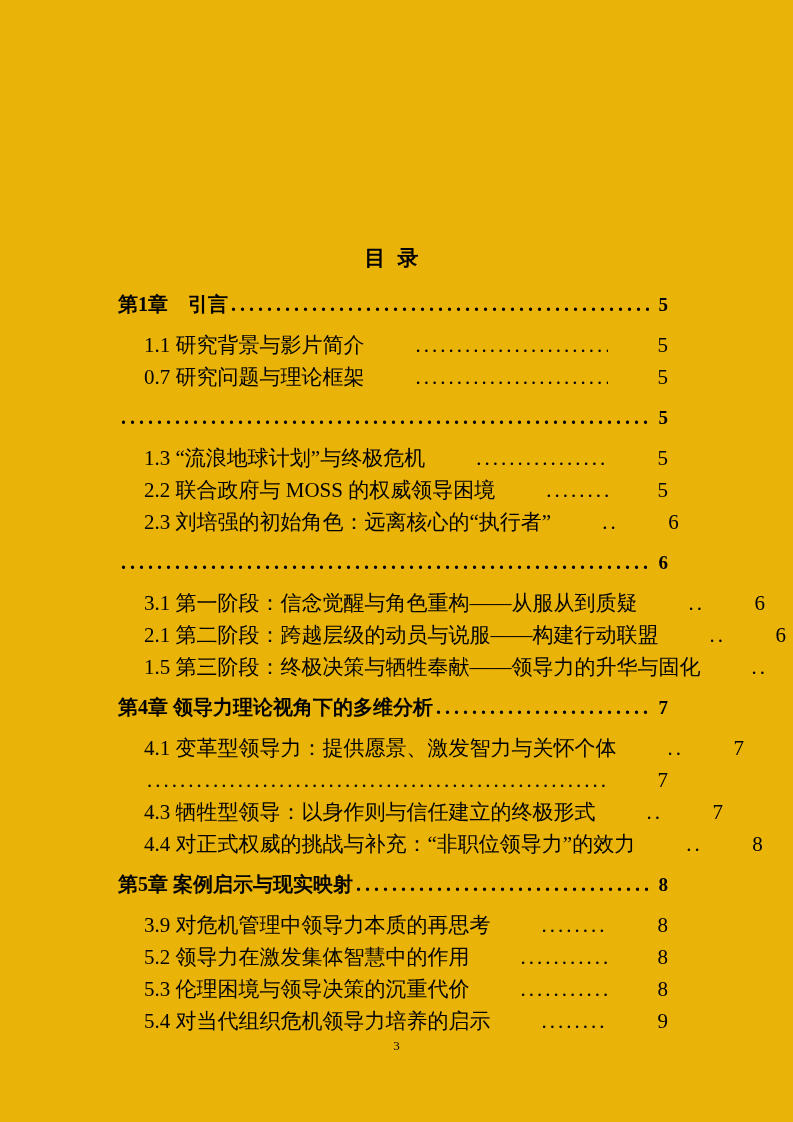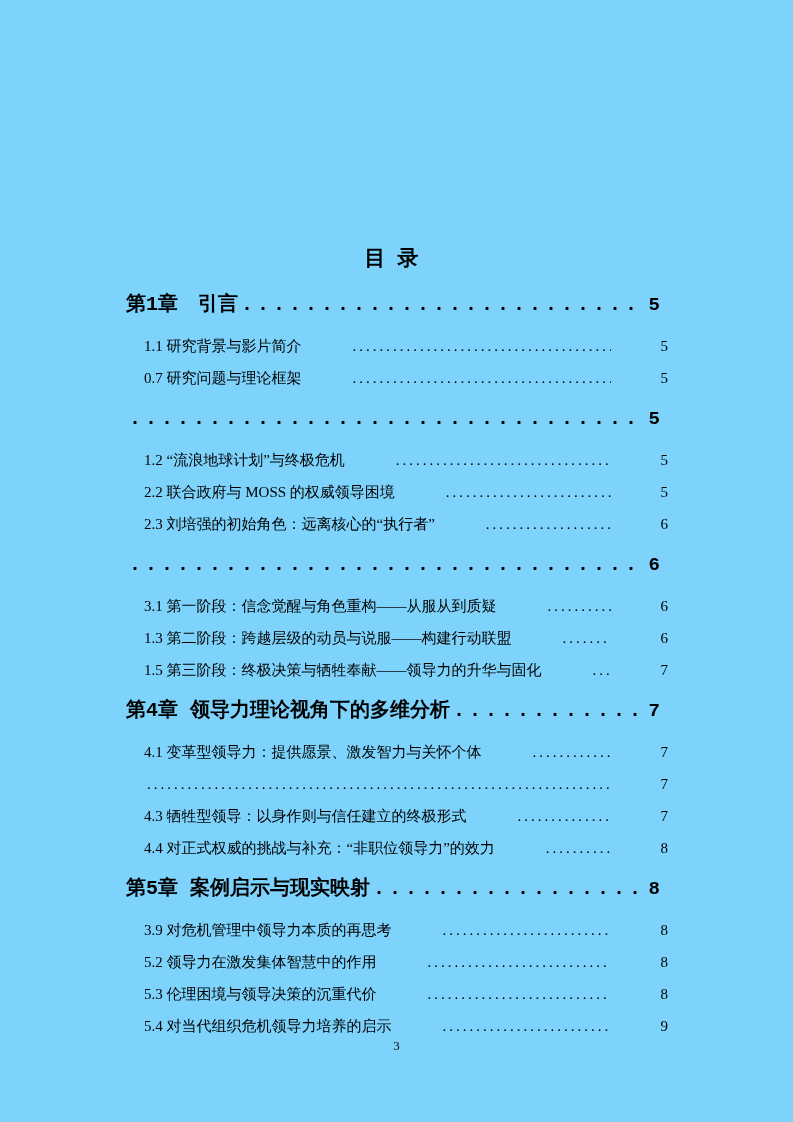--- a/index.html
+++ b/index.html
@@ -11,21 +11,21 @@
     width: 793px;
     height: 1122px;
     position: relative;
     overflow: hidden;
     font-family: "Liberation Serif", serif;
     color: #000000;
   }
   .page {
     position: absolute;
     inset: 0;
-    background: #7dd3fc;
+    background: #eab308;
     padding-left: 20px;
   }
   .content {
     position: absolute;
     left: 118px;
     top: 244px;
     width: 550px;
   }
   .doc-title {
     margin: 0 0 16px 0;
@@ -34,28 +34,28 @@
     font-weight: bold;
     font-size: 21px;
     line-height: 28px;
     letter-spacing: 3px;
   }
   .toc-row {
     display: flex;
     align-items: baseline;
   }
   .chapter-row {
-    font-family: Liberation Mono, monospace;
+    font-family: Liberation Serif, serif;
     font-weight: bold;
     font-size: 20px;
     line-height: 33px;
-    margin: 8px 8px;
+    margin: 8px 0;
   }
   .sub-row {
-    font-size: 15px;
+    font-size: 21px;
     line-height: 32px;
     padding-left: 26px;
     gap: 48px;
   }
   .toc-label {
     flex: 0 0 auto;
     white-space: nowrap;
   }
   .dot-leader {
     flex: 1 1 auto;
@@ -114,21 +114,21 @@
         <div class="toc-row sub-row">
           <span class="toc-label">0.7 研究问题与理论框架</span>
           <span class="dot-leader"></span>
           <span class="page-num">5</span>
         </div>
         <div class="toc-row chapter-row">
           <span class="dot-leader"></span>
           <span class="page-num">5</span>
         </div>
         <div class="toc-row sub-row">
-          <span class="toc-label">1.2 “流浪地球计划”与终极危机</span>
+          <span class="toc-label">1.3 “流浪地球计划”与终极危机</span>
           <span class="dot-leader"></span>
           <span class="page-num">5</span>
         </div>
         <div class="toc-row sub-row">
           <span class="toc-label">2.2 联合政府与 MOSS 的权威领导困境</span>
           <span class="dot-leader"></span>
           <span class="page-num">5</span>
         </div>
         <div class="toc-row sub-row">
           <span class="toc-label">2.3 刘培强的初始角色：远离核心的“执行者”</span>
@@ -138,21 +138,21 @@
         <div class="toc-row chapter-row">
           <span class="dot-leader"></span>
           <span class="page-num">6</span>
         </div>
         <div class="toc-row sub-row">
           <span class="toc-label">3.1 第一阶段：信念觉醒与角色重构——从服从到质疑</span>
           <span class="dot-leader"></span>
           <span class="page-num">6</span>
         </div>
         <div class="toc-row sub-row">
-          <span class="toc-label">1.3 第二阶段：跨越层级的动员与说服——构建行动联盟</span>
+          <span class="toc-label">2.1 第二阶段：跨越层级的动员与说服——构建行动联盟</span>
           <span class="dot-leader"></span>
           <span class="page-num">6</span>
         </div>
         <div class="toc-row sub-row">
           <span class="toc-label">1.5 第三阶段：终极决策与牺牲奉献——领导力的升华与固化</span>
           <span class="dot-leader"></span>
           <span class="page-num">7</span>
         </div>
         <div class="toc-row chapter-row">
           <span class="toc-label">第4章 领导力理论视角下的多维分析</span>

